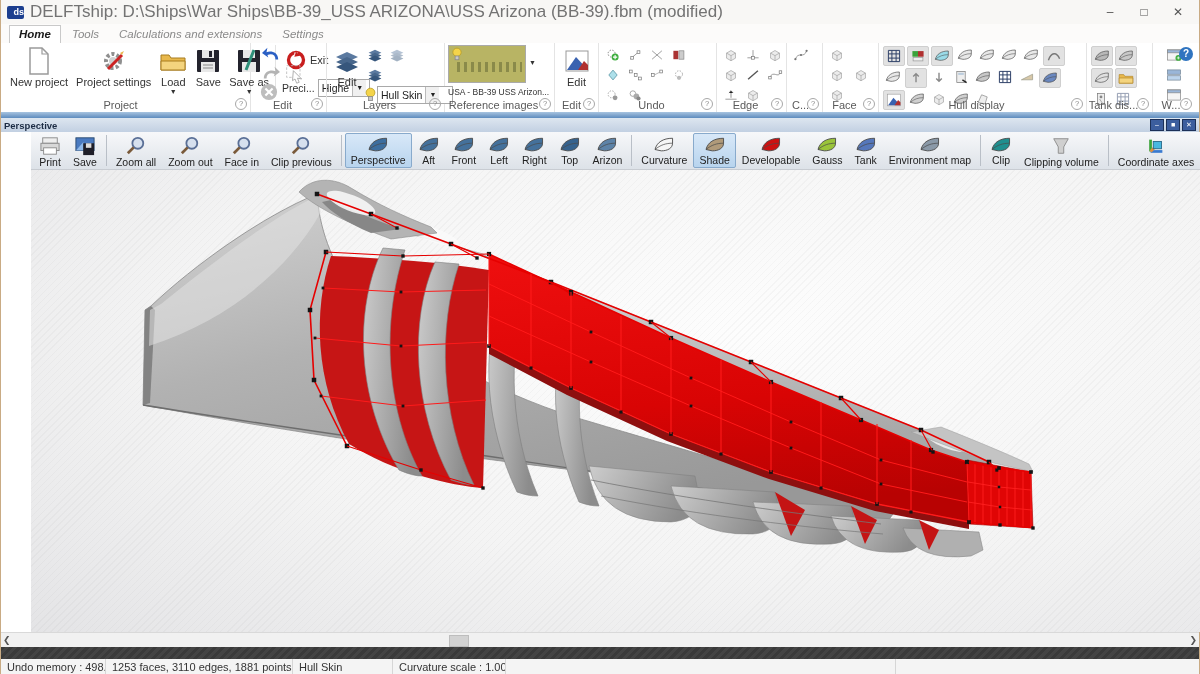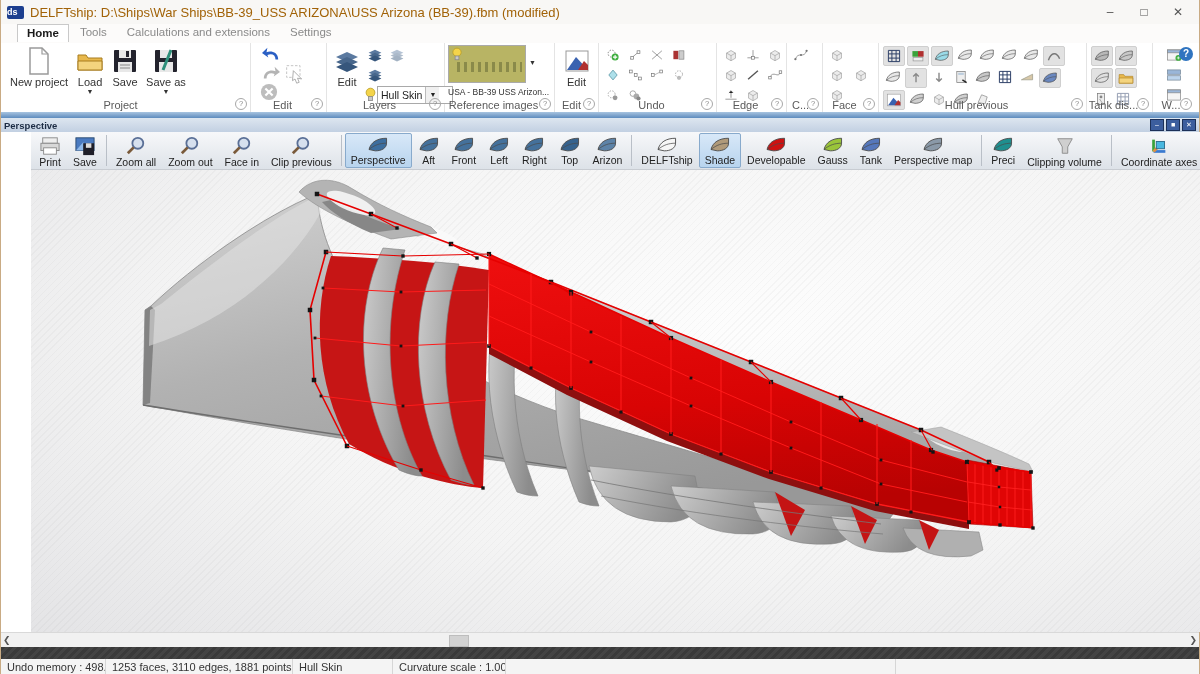--- a/index.html
+++ b/index.html
@@ -1,24 +1,24 @@
 <!DOCTYPE html>
 <html><head>
 <meta charset="utf-8">
 <style>
   html,body{margin:0;padding:0;}
   body{width:1200px;height:674px;overflow:hidden;font-family:"Liberation Sans","DejaVu Sans",sans-serif;background:#fff;}
   .window{width:1198px;height:671px;border-left:1px solid #c9ab84;border-right:1px solid #c9ab84;border-bottom:3px solid #c9ab84;box-sizing:content-box;display:flex;flex-direction:column;background:#fff;}
   
   .titlebar{height:24px;background:#f8f7f5;display:flex;align-items:center;padding:0 4px;flex:none;}
-  .applogo{width:17px;height:13px;background:#1d3f8f;border-radius:2px;color:#fff;font-size:9px;font-weight:bold;text-align:left;line-height:13px;margin:0 6px 0 2px;}
-  .title-text{font-size:13px;color:#a16207;flex:1;white-space:nowrap;overflow:hidden;}
+  .applogo{width:17px;height:13px;background:#1d3f8f;border-radius:2px;color:#fff;font-size:9px;font-weight:bold;text-align:right;line-height:13px;margin:0 6px 0 2px;}
+  .title-text{font-size:17px;color:#737373;flex:1;white-space:nowrap;overflow:hidden;}
   .wbtn{width:34px;height:22px;text-align:center;line-height:22px;color:#555;font-size:12px;}
   
-  .menubar{height:19px;background:#fcfbfa;display:flex;align-items:flex-start;padding-left:16px;flex:none;}
+  .menubar{height:19px;background:#fcfbfa;display:flex;align-items:flex-end;padding-left:8px;flex:none;font-style:italic;}
   .mtab{font-size:11.5px;color:#8a8a8a;padding:2px 9px 3px;margin-right:2px;}
   .mtab.active{color:#1a1a1a;font-weight:bold;border:1px solid #c9c9c9;border-bottom:none;background:#fff;}
   
   .ribbon{height:69px;background:#fff;display:flex;padding:0 2px;position:relative;flex:none;}
   .rgroup{position:relative;border-right:1px solid #e4e4e4;padding:2px 3px 15px;box-sizing:border-box;flex:none;}
   .rgl{position:absolute;bottom:1px;left:0;right:12px;text-align:center;font-size:11px;color:#5a5a5a;white-space:nowrap;}
   .rhelp{position:absolute;bottom:2px;right:3px;width:10px;height:10px;border:1px solid #a8a8a8;border-radius:50%;color:#888;font-size:7.5px;line-height:10px;text-align:center;}
   .rrow{display:flex;align-items:flex-start;height:100%;}
   .rbtn{display:flex;flex-direction:column;align-items:center;font-size:11px;color:#333;line-height:1.1;padding:1px 4px;text-align:center;white-space:nowrap;}
   .rbtn .ric{height:30px;display:flex;align-items:center;}
@@ -194,20 +194,28 @@
         <div class="rbtn">
             <span class="ric">
               <svg width="24" height="28">
                 <use href="#s-page"></use>
               </svg>
             </span>
             <span>New project</span>
           </div>
         <div class="rbtn">
             <span class="ric">
+              <svg width="28" height="28">
+                <use href="#s-gear"></use>
+              </svg>
+            </span>
+            <span>Project settings</span>
+          </div>
+        <div class="rbtn">
+            <span class="ric">
               <svg width="28" height="24">
                 <use href="#s-folder"></use>
               </svg>
             </span>
             <span>Load</span>
             <span class="caret">▼</span>
           </div>
         <div class="rbtn">
             <span class="ric">
               <svg width="26" height="26">
@@ -218,20 +226,35 @@
           </div>
         <div class="rbtn">
             <span class="ric">
               <svg width="26" height="26">
                 <use href="#s-floppy-pen"></use>
               </svg>
             </span>
             <span>Save as</span>
             <span class="caret">▼</span>
           </div>
+        <div style="border-left:1px solid #e4e4e4;margin-left:2px;padding:4px 0 0 6px;">
+          <div class="rbtn" style="flex-direction:row;gap:4px;align-items:center">
+              <svg width="20" height="20">
+                <use href="#s-exit"></use>
+              </svg>
+              <span>Exit</span>
+            </div>
+          <div style="display:flex;align-items:center;gap:3px;margin-top:8px;">
+            <span style="font-size:10.5px;color:#333">Preci...</span>
+            <div class="dd" style="width:50px">
+                <span class="ddt">Highe</span>
+                <span class="dda">▼</span>
+              </div>
+          </div>
+        </div>
       </div>
       <div class="rgl">Project</div>
         <div class="rhelp">?</div>
     </div>
 
     <div class="rgroup" style="width:76px">
       <div style="display:grid;grid-template-columns:24px 34px;grid-auto-rows:19px;padding-left:6px;">
         <span>
             <svg width="22" height="18">
               <use href="#s-undo"></use>
@@ -597,21 +620,21 @@
             <svg style="color:#d0d0d0">
               <use href="#s-hull"></use>
             </svg>
           </span>
         <span class="mini">
             <svg viewBox="0 0 20 20" width="16" height="14">
               <path d="M3 15 L8 4 L16 7 L13 17 Z" fill="#eee" stroke="#888"></path>
             </svg>
           </span>
       </div>
-      <div class="rgl">Hull previous</div>
+      <div class="rgl">Hull display</div>
         <div class="rhelp">?</div>
     </div>
 
     <div class="rgroup" style="width:66px">
       <div style="display:flex;flex-wrap:wrap;width:52px;">
         <span class="mini on">
             <svg style="color:#b8b8b8">
               <use href="#s-hull"></use>
             </svg>
           </span>
@@ -794,21 +817,21 @@
             </span>
             <span>Arizon</span>
           </div>
         <div class="vsep"></div>
         <div class="vtb">
             <span class="vic">
               <svg width="22" height="18" style="color:#f6f6f6">
                 <use href="#s-hull"></use>
               </svg>
             </span>
-            <span>DELFTship</span>
+            <span>Curvature</span>
           </div>
         <div class="vtb active">
             <span class="vic">
               <svg width="22" height="18" style="color:#b09a7a">
                 <use href="#s-hull"></use>
               </svg>
             </span>
             <span>Shade</span>
           </div>
         <div class="vtb">
@@ -834,30 +857,30 @@
               </svg>
             </span>
             <span>Tank</span>
           </div>
         <div class="vtb">
             <span class="vic">
               <svg width="22" height="18" style="color:#8a99a8">
                 <use href="#s-hull"></use>
               </svg>
             </span>
-            <span>Perspective map</span>
+            <span>Environment map</span>
           </div>
         <div class="vsep"></div>
         <div class="vtb">
             <span class="vic">
               <svg width="22" height="18" style="color:#1f8f8f">
                 <use href="#s-hull"></use>
               </svg>
             </span>
-            <span>Preci</span>
+            <span>Clip</span>
           </div>
         <div class="vtb">
             <span class="vic">
               <svg width="20" height="20">
                 <use href="#s-funnel"></use>
               </svg>
             </span>
             <span>Clipping volume</span>
           </div>
         <div class="vsep"></div>

